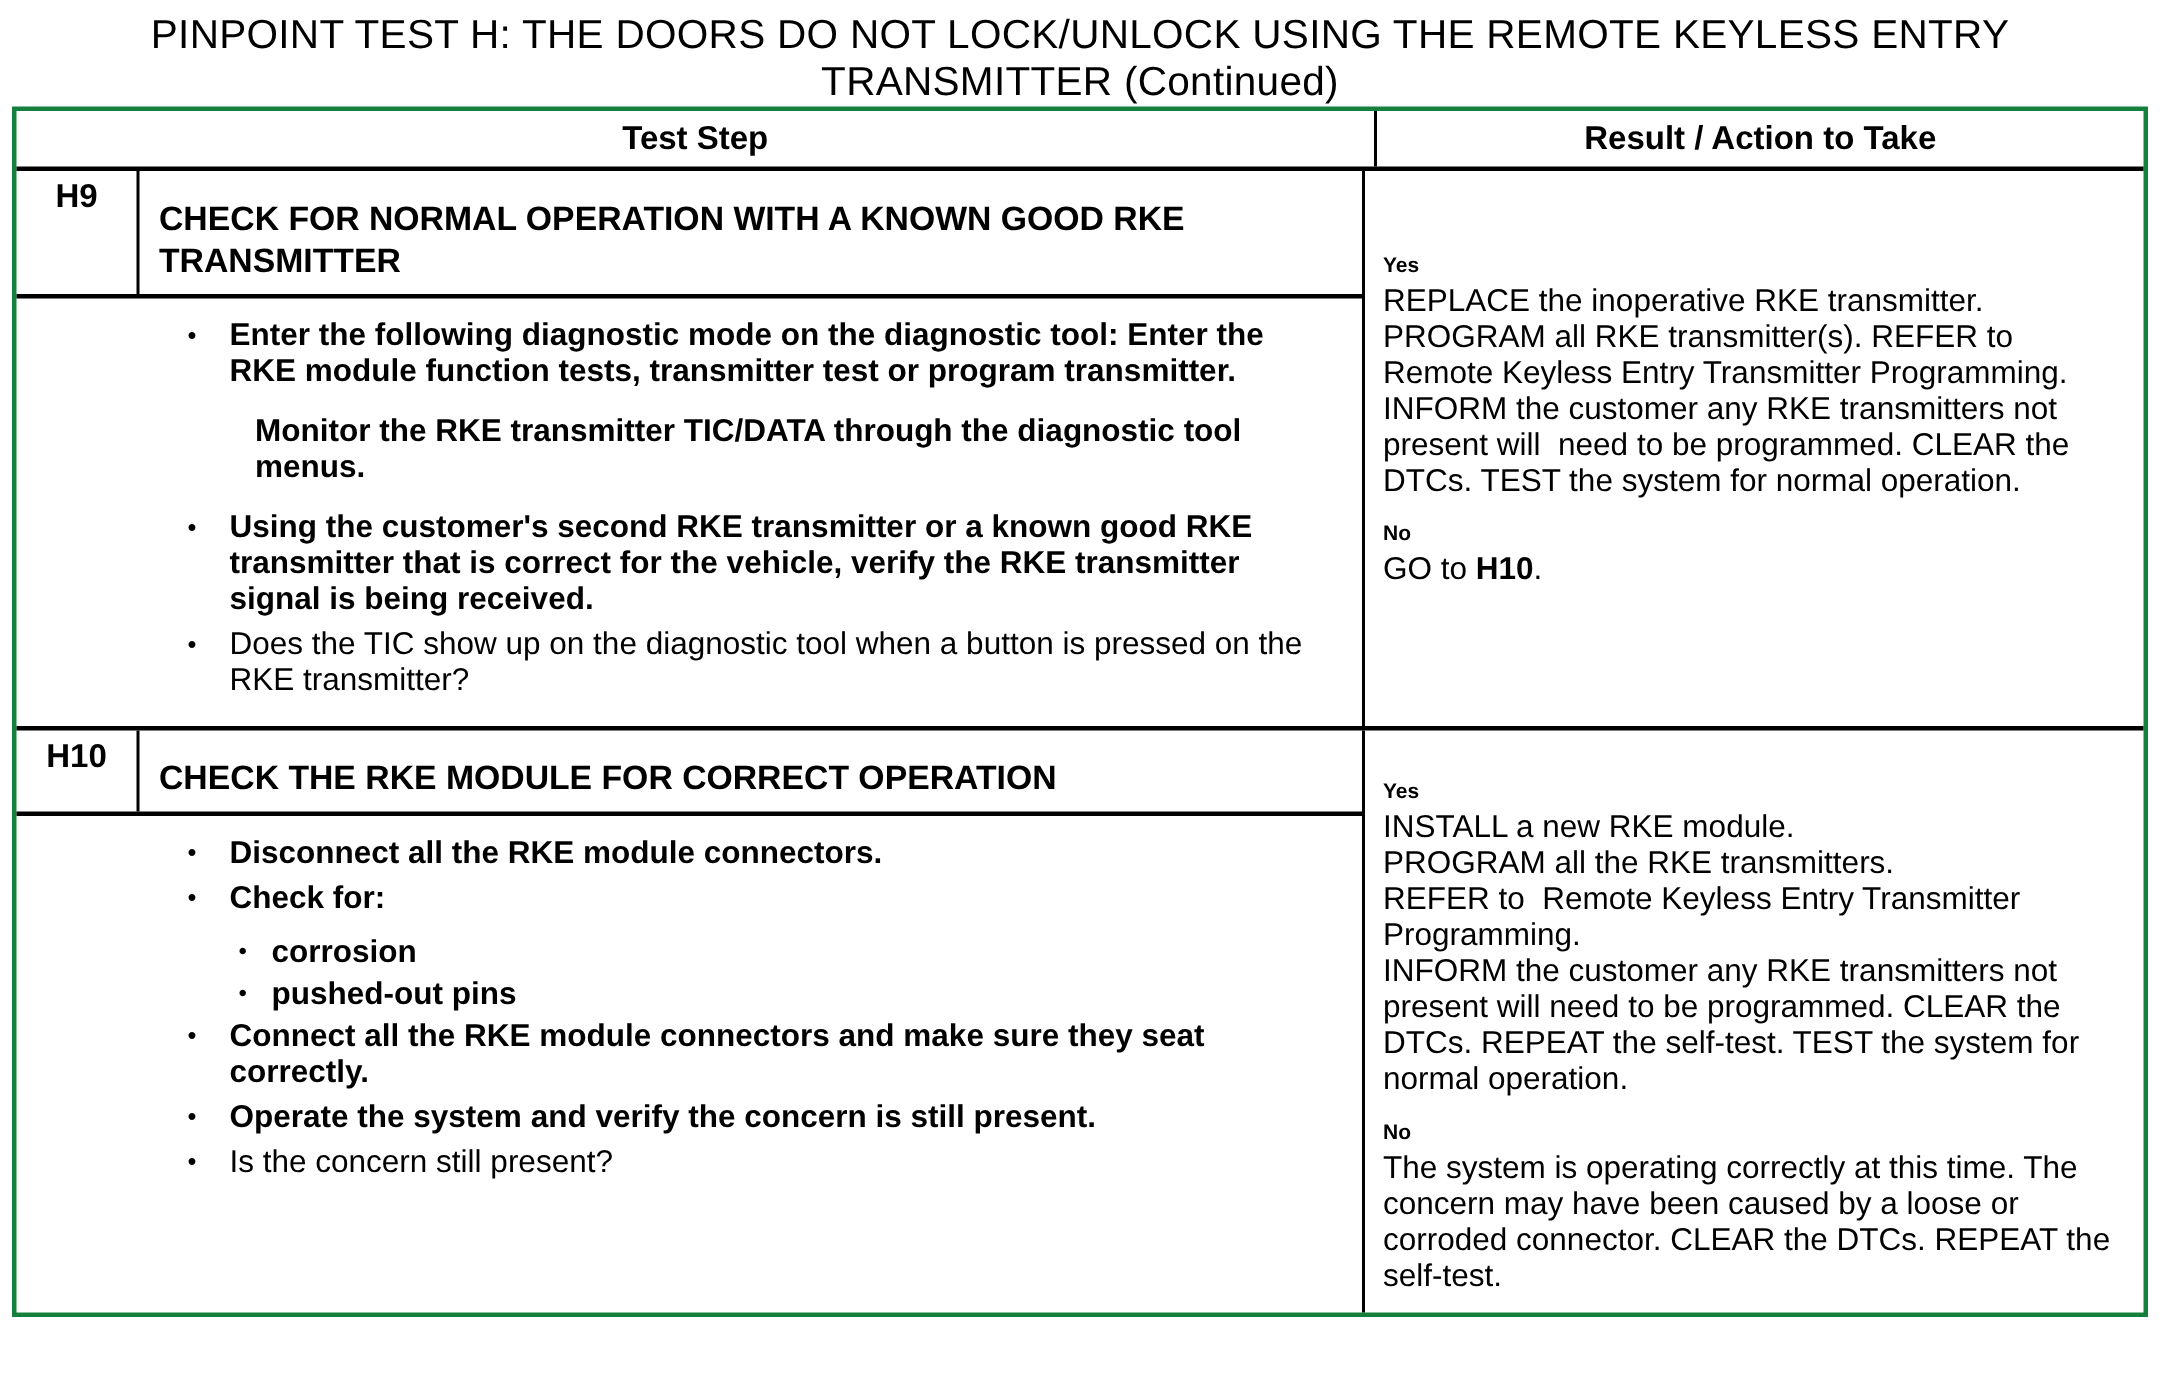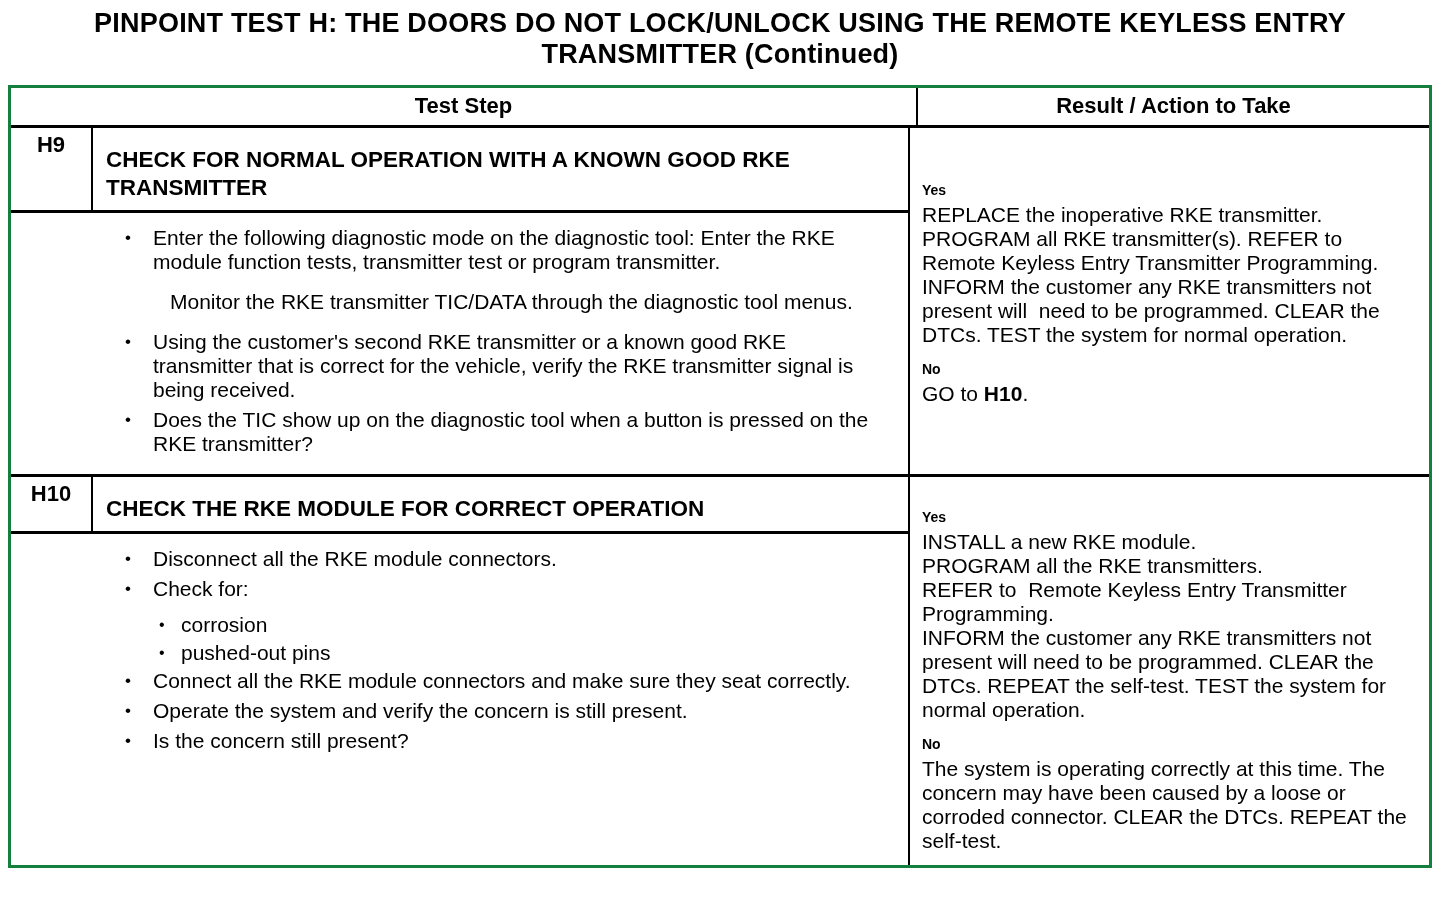--- a/index.html
+++ b/index.html
@@ -10,24 +10,24 @@
     height: 920px;
     overflow: hidden;
     font-family: "Liberation Sans", sans-serif;
     color: #000;
     -webkit-font-smoothing: antialiased;
   }
   .page { width: 1440px; }
 
   .doc-title {
     width: 1370px;
-    margin: 8px auto 14px auto;
+    margin: 8px auto 0 auto;
     text-align: center;
     font-size: 27px;
-    font-weight: bold;
+    font-weight: normal;
     line-height: 1.16;
     letter-spacing: 0.2px;
   }
 
   .dtable {
     margin: 0 8px;
     border: 3px solid #15803d;
     background: #fff;
   }
 
@@ -77,21 +77,21 @@
   .item { display: flex; margin: 0 0 6px 0; }
   .item .marker {
     flex: none;
     margin-left: 108px;
     width: 28px;
     text-align: left;
     padding-left: 6px;
     font-size: 17px;
     line-height: 24px;
   }
-  .item .item-text { flex: 1; }
+  .item .item-text { flex: 1; font-weight: bold; }
   .item.plain { margin: 16px 0 16px 17px; }
   .item.plain .marker { visibility: hidden; }
   .item.bullet-bold .item-text { font-weight: normal; }
   .item.sub { margin: 2px 0 4px 0; }
   .item.sub .marker { margin-left: 142px; width: 22px; font-size: 16px; }
   .item:not(.sub) + .item.sub { margin-top: 12px; }
 
   .cell-right {
     flex: 1;
     padding: 12px 10px 12px 12px;

